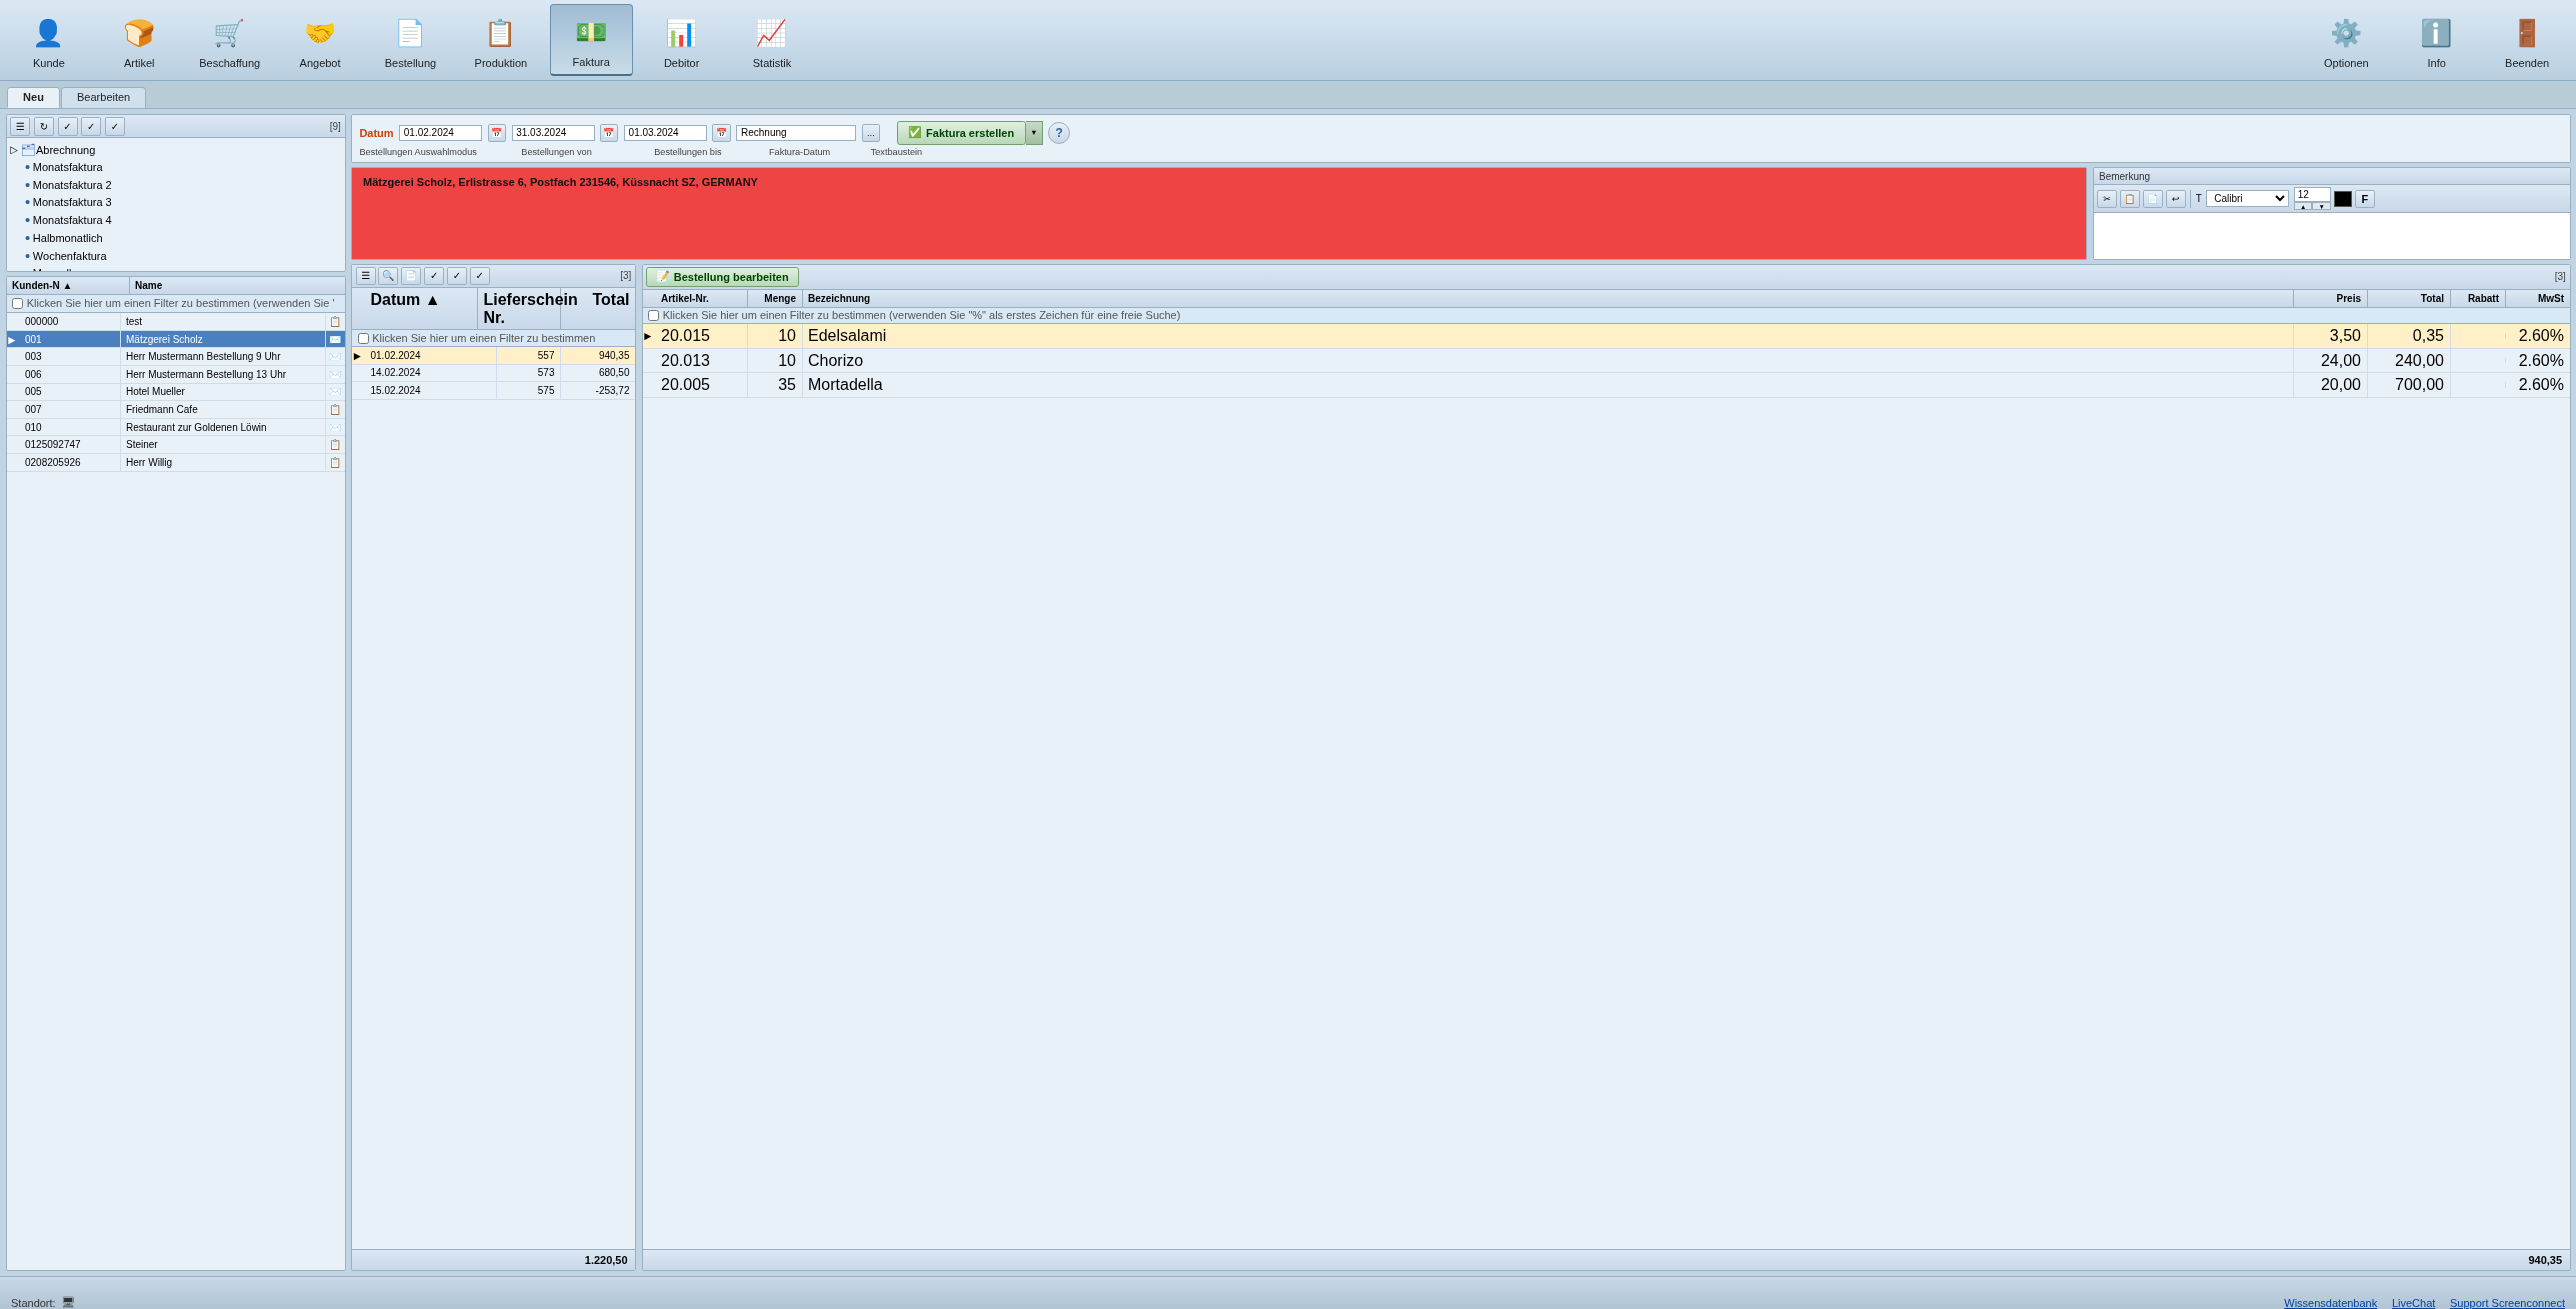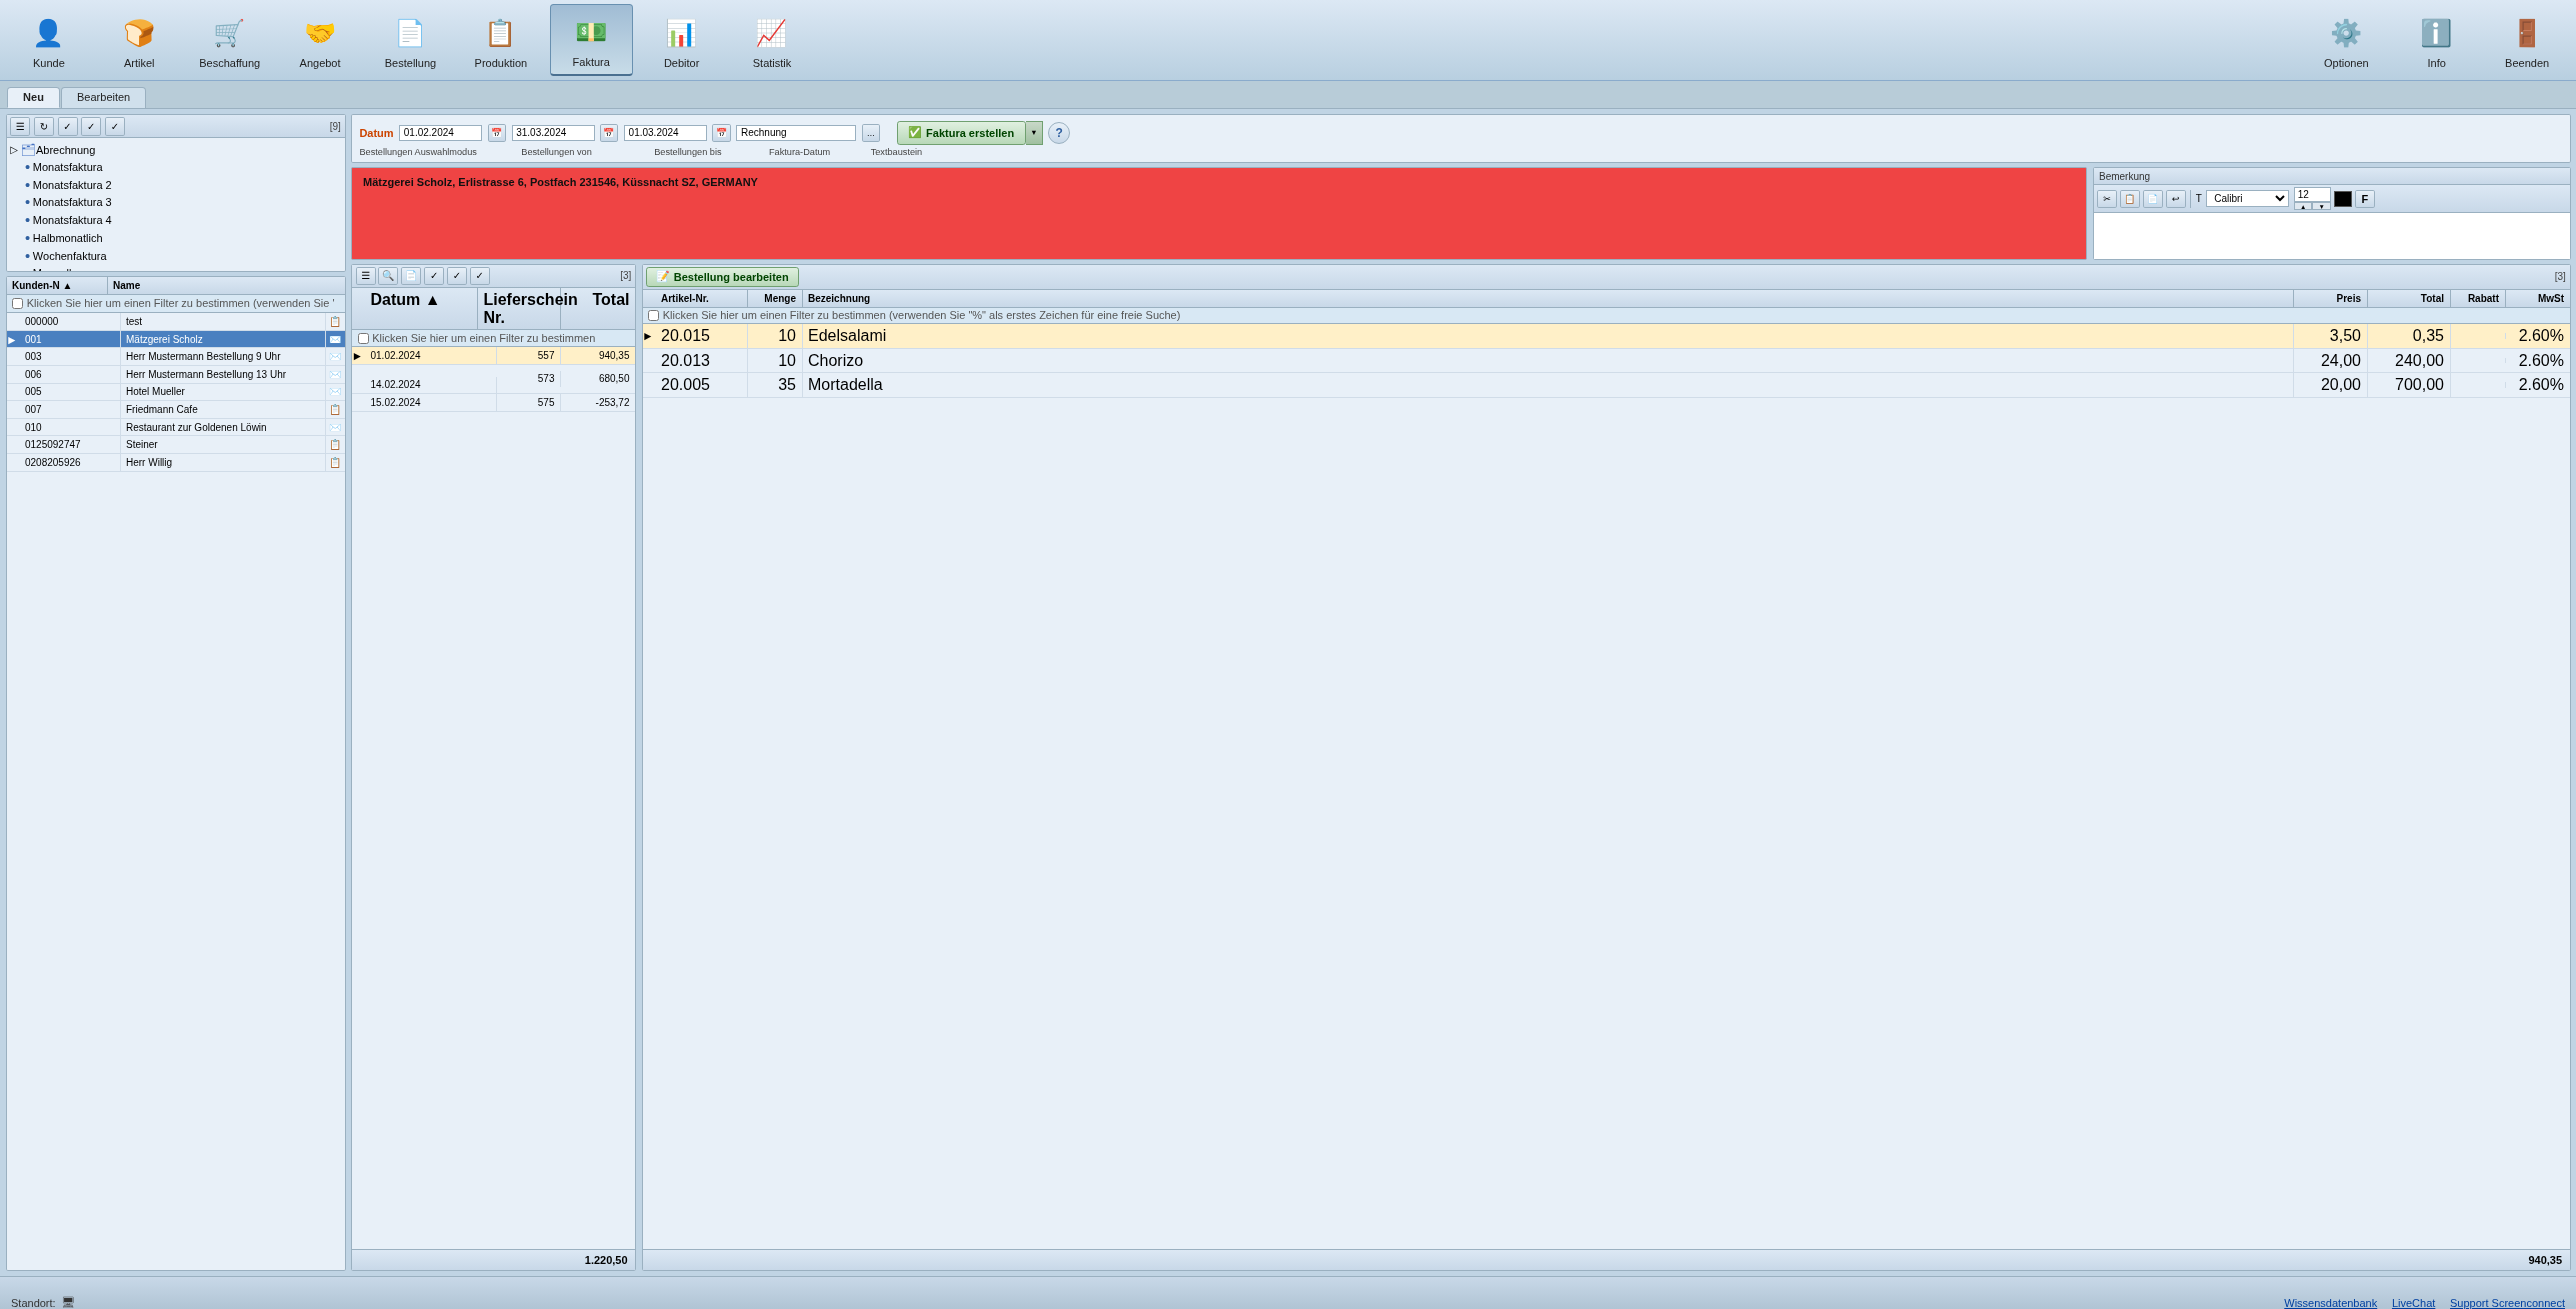--- a/index.html
+++ b/index.html
@@ -162,21 +162,21 @@
       border-bottom: 0.9px solid #9ab0c0;
     }
     .th {
       padding: 2.8px 5.5px;
       font-weight: bold;
       font-size: 10px;
       border-right: 0.9px solid #9ab0c0;
       flex: 1;
     }
     .th:last-child { border-right: none; }
-    .th-num { width: 101px; flex: none; }
+    .th-num { width: 123px; flex: none; }
     .filter-row {
       background: #d8e8f4;
       padding: 2.8px 5.5px;
       font-size: 9.2px;
       color: #555;
       border-bottom: 0.9px solid #9ab0c0;
       display: flex;
       align-items: center;
       gap: 3.7px;
     }
@@ -876,21 +876,21 @@
           </div>
           <div style="flex:1; overflow-y:auto;">
             <div class="orders-data-row selected">
               <span style="width:13px; flex:none; font-size:9.2px; padding-left:1.8px;">▶</span>
               <span class="orders-td" style="flex:1;">01.02.2024</span>
               <span class="orders-td" style="width:64px; text-align:right;">557</span>
               <span class="orders-td" style="width:74px; text-align:right;">940,35</span>
             </div>
             <div class="orders-data-row">
               <span style="width:13px; flex:none;"></span>
-              <span class="orders-td" style="flex:1;margin-top:12px;">14.02.2024</span>
+              <span class="orders-td" style="flex:1;">14.02.2024</span>
               <span class="orders-td" style="width:64px; text-align:right;">573</span>
               <span class="orders-td" style="width:74px; text-align:right;">680,50</span>
             </div>
             <div class="orders-data-row">
               <span style="width:13px; flex:none;"></span>
               <span class="orders-td" style="flex:1;">15.02.2024</span>
               <span class="orders-td" style="width:64px; text-align:right;">575</span>
               <span class="orders-td" style="width:74px; text-align:right;">-253,72</span>
             </div>
           </div>

